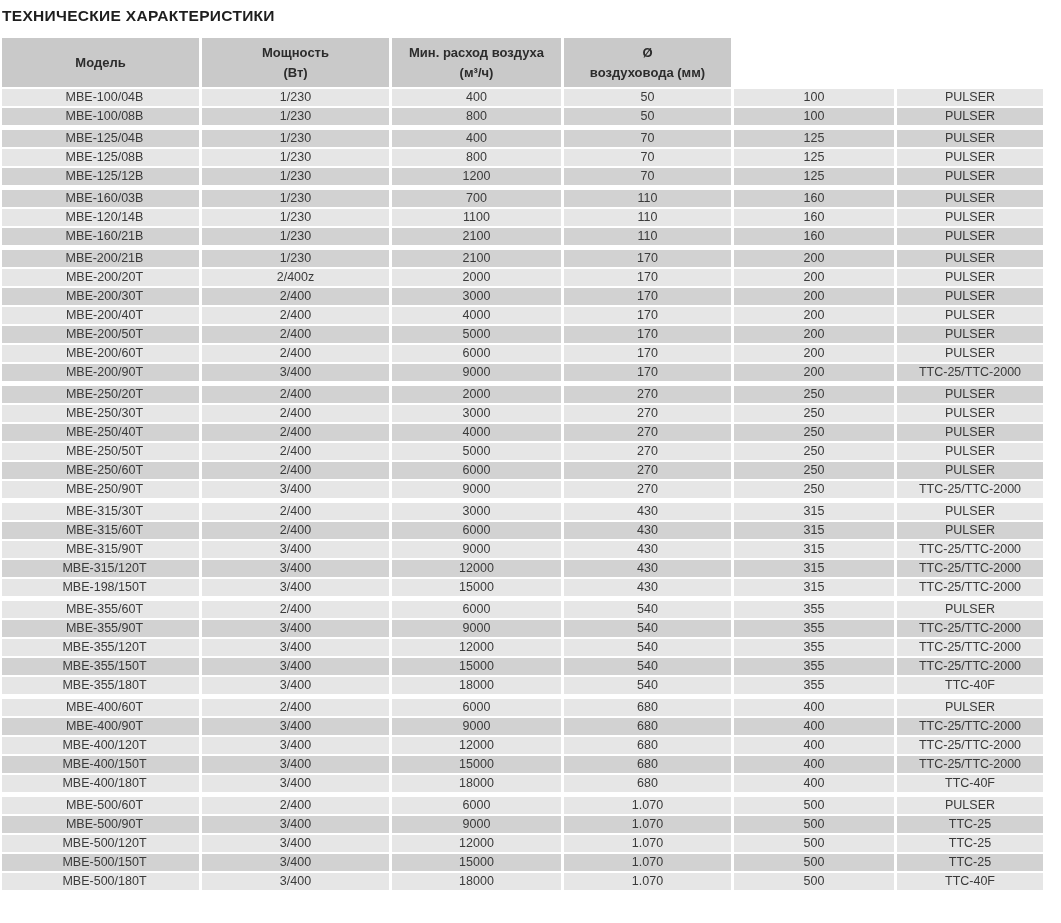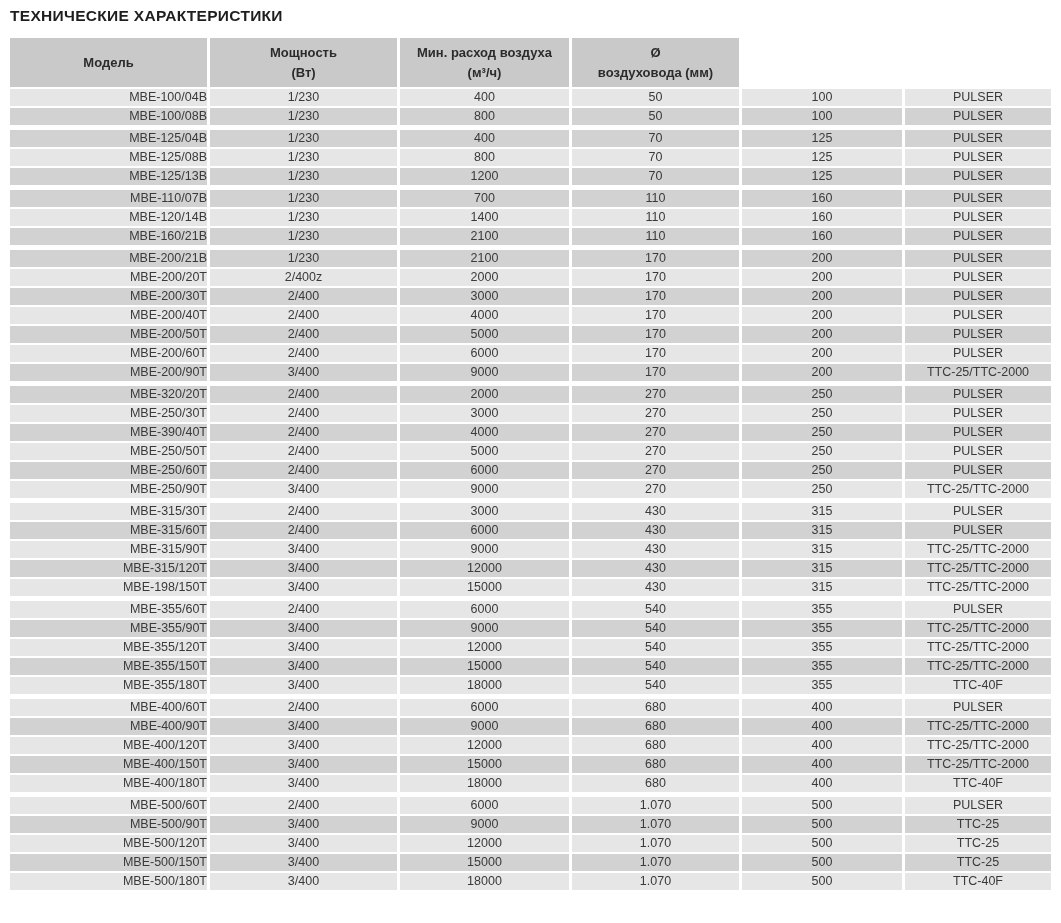--- a/index.html
+++ b/index.html
@@ -10,21 +10,21 @@
     --title:#1e1e1e;
   }
   *{box-sizing:border-box;}
   html,body{margin:0;padding:0;background:#ffffff;}
   body{
     width:1061px;height:923px;
     font-family:"Liberation Sans", sans-serif;
     color:var(--text);
     overflow:hidden;
   }
-  .page{padding:4px 10px 0 10px;}
+  .page{padding:4px 10px 0 2px;}
   .page-title{
     font-size:15.5px;
     font-weight:bold;
     letter-spacing:0.3px;
     color:var(--title);
     margin:3px 0 13px 0;
   }
   .spec-table{width:1041px;}
   .grid-row{
     display:grid;
@@ -52,21 +52,21 @@
   }
   .group{margin-bottom:5px;}
   .group:last-child{margin-bottom:12px;}
   .cell{
     font-size:12.5px;
     line-height:17px;
     text-align:center;
     white-space:nowrap;
     overflow:hidden;
   }
-  .cell.c0{text-align:right;padding-left:8px;}
+  .cell.c0{text-align:center;padding-left:8px;}
   .row.light .cell{background:var(--row-light);}
   .row.dark .cell{background:var(--row-dark);}
 </style>
 </head>
 <body>
 
 <div class="page">
   <h1 class="page-title">ТЕХНИЧЕСКИЕ ХАРАКТЕРИСТИКИ</h1>
 
   <div class="spec-table">
@@ -117,41 +117,41 @@
           </div>
           <div class="grid-row row light">
             <div class="cell c0">MBE-125/08B</div>
             <div class="cell c1">1/230</div>
             <div class="cell c2">800</div>
             <div class="cell c3">70</div>
             <div class="cell c4">125</div>
             <div class="cell c5">PULSER</div>
           </div>
           <div class="grid-row row dark">
-            <div class="cell c0">MBE-125/13B</div>
+            <div class="cell c0">MBE-125/12B</div>
             <div class="cell c1">1/230</div>
             <div class="cell c2">1200</div>
             <div class="cell c3">70</div>
             <div class="cell c4">125</div>
             <div class="cell c5">PULSER</div>
           </div>
         </div>
         <div class="group">
           <div class="grid-row row dark">
-            <div class="cell c0">MBE-110/07B</div>
+            <div class="cell c0">MBE-160/03B</div>
             <div class="cell c1">1/230</div>
             <div class="cell c2">700</div>
             <div class="cell c3">110</div>
             <div class="cell c4">160</div>
             <div class="cell c5">PULSER</div>
           </div>
           <div class="grid-row row light">
             <div class="cell c0">MBE-120/14B</div>
             <div class="cell c1">1/230</div>
-            <div class="cell c2">1400</div>
+            <div class="cell c2">1100</div>
             <div class="cell c3">110</div>
             <div class="cell c4">160</div>
             <div class="cell c5">PULSER</div>
           </div>
           <div class="grid-row row dark">
             <div class="cell c0">MBE-160/21B</div>
             <div class="cell c1">1/230</div>
             <div class="cell c2">2100</div>
             <div class="cell c3">110</div>
             <div class="cell c4">160</div>
@@ -211,37 +211,37 @@
             <div class="cell c0">MBE-200/90T</div>
             <div class="cell c1">3/400</div>
             <div class="cell c2">9000</div>
             <div class="cell c3">170</div>
             <div class="cell c4">200</div>
             <div class="cell c5">TTC-25/TTC-2000</div>
           </div>
         </div>
         <div class="group">
           <div class="grid-row row dark">
-            <div class="cell c0">MBE-320/20T</div>
+            <div class="cell c0">MBE-250/20T</div>
             <div class="cell c1">2/400</div>
             <div class="cell c2">2000</div>
             <div class="cell c3">270</div>
             <div class="cell c4">250</div>
             <div class="cell c5">PULSER</div>
           </div>
           <div class="grid-row row light">
             <div class="cell c0">MBE-250/30T</div>
             <div class="cell c1">2/400</div>
             <div class="cell c2">3000</div>
             <div class="cell c3">270</div>
             <div class="cell c4">250</div>
             <div class="cell c5">PULSER</div>
           </div>
           <div class="grid-row row dark">
-            <div class="cell c0">MBE-390/40T</div>
+            <div class="cell c0">MBE-250/40T</div>
             <div class="cell c1">2/400</div>
             <div class="cell c2">4000</div>
             <div class="cell c3">270</div>
             <div class="cell c4">250</div>
             <div class="cell c5">PULSER</div>
           </div>
           <div class="grid-row row light">
             <div class="cell c0">MBE-250/50T</div>
             <div class="cell c1">2/400</div>
             <div class="cell c2">5000</div>

